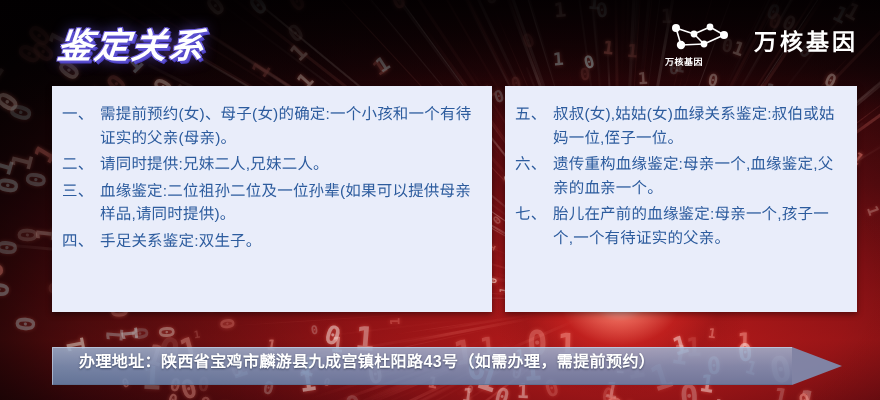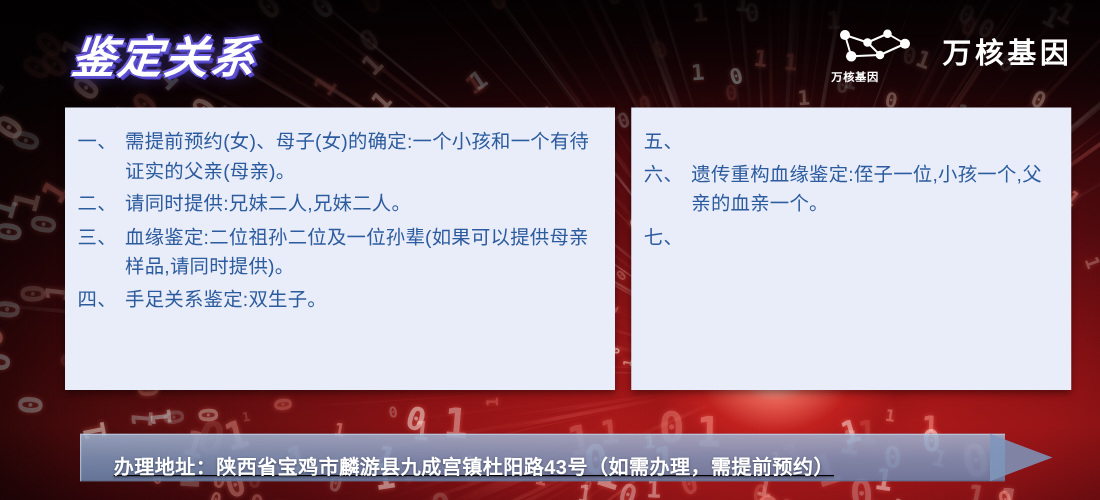--- a/index.html
+++ b/index.html
@@ -205,34 +205,33 @@
   
   .addr-bar {
     position: absolute;
     left: 52px;
     top: 347px;
     width: 790px;
     height: 38px;
   }
   .addr-body {
     position: absolute;
-    left: 12px; top: 0;
+    left: 0; top: 0;
     width: 740px;
     height: 38px;
     background: linear-gradient(to bottom,
       rgba(160,180,210,0.86) 0%,
       rgba(128,152,190,0.86) 50%,
       rgba(108,134,175,0.86) 100%);
     border-top: 1px solid rgba(225,235,250,0.65);
     border-left: 1px solid rgba(225,235,250,0.5);
     border-bottom: 1px solid rgba(60,80,115,0.6);
     box-sizing: border-box;
     display: flex;
-    align-items: flex-end;
-    text-decoration: underline;
+    align-items: flex-start;
   }
   .addr-point {
     position: absolute;
     left: 740px;
     top: 0;
     width: 0; height: 0;
     border-top: 19px solid transparent;
     border-bottom: 19px solid transparent;
     border-left: 50px solid rgba(126,150,188,0.86);
   }
@@ -714,27 +713,29 @@
       </div>
       <div class="item">
         <span class="item-num">四、</span>
         <span class="item-text">手足关系鉴定:双生子。</span>
       </div>
     </div>
 
     <div class="panel right">
       <div class="item">
         <span class="item-num">五、</span>
+        <span class="item-text">叔叔(女),姑姑(女)血绿关系鉴定:叔伯或姑妈一位,侄子一位。</span>
       </div>
       <div class="item">
         <span class="item-num">六、</span>
-        <span class="item-text">遗传重构血缘鉴定:侄子一位,小孩一个,父亲的血亲一个。</span>
+        <span class="item-text">遗传重构血缘鉴定:母亲一个,血缘鉴定,父亲的血亲一个。</span>
       </div>
       <div class="item">
         <span class="item-num">七、</span>
+        <span class="item-text">胎儿在产前的血缘鉴定:母亲一个,孩子一个,一个有待证实的父亲。</span>
       </div>
     </div>
 
   </div>
 
   <div class="addr-bar">
     <div class="addr-body">
       <span class="addr-text">办理地址：陕西省宝鸡市麟游县九成宫镇杜阳路43号（如需办理，需提前预约）</span>
     </div>
     <div class="addr-point"></div>

